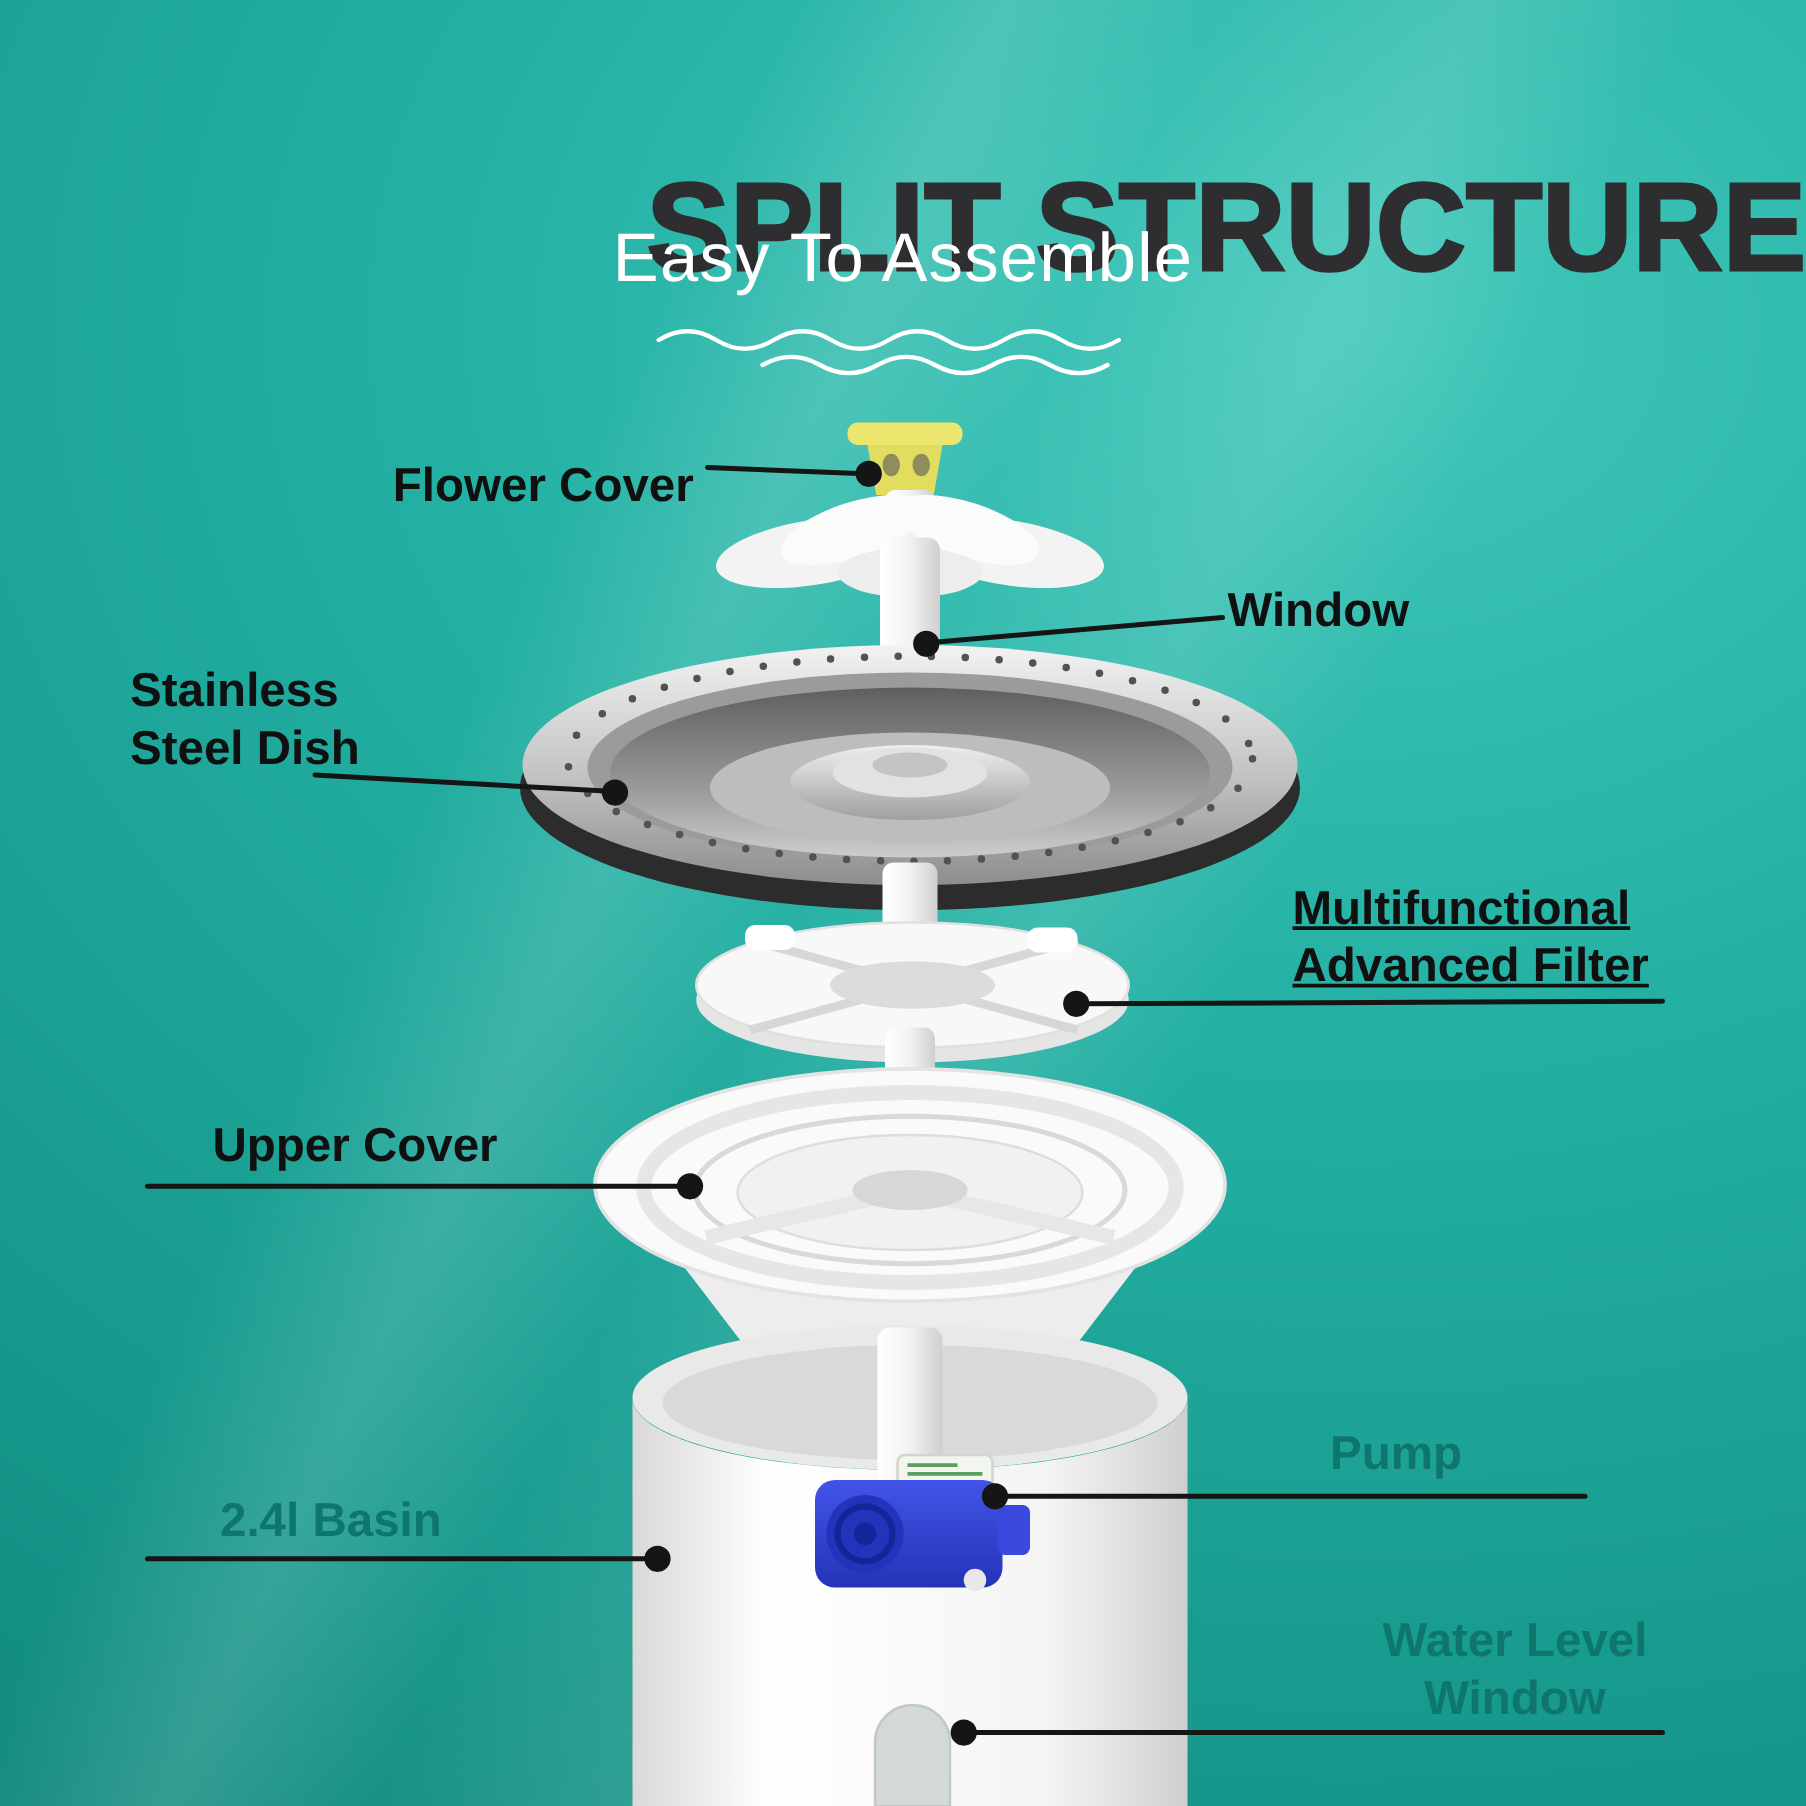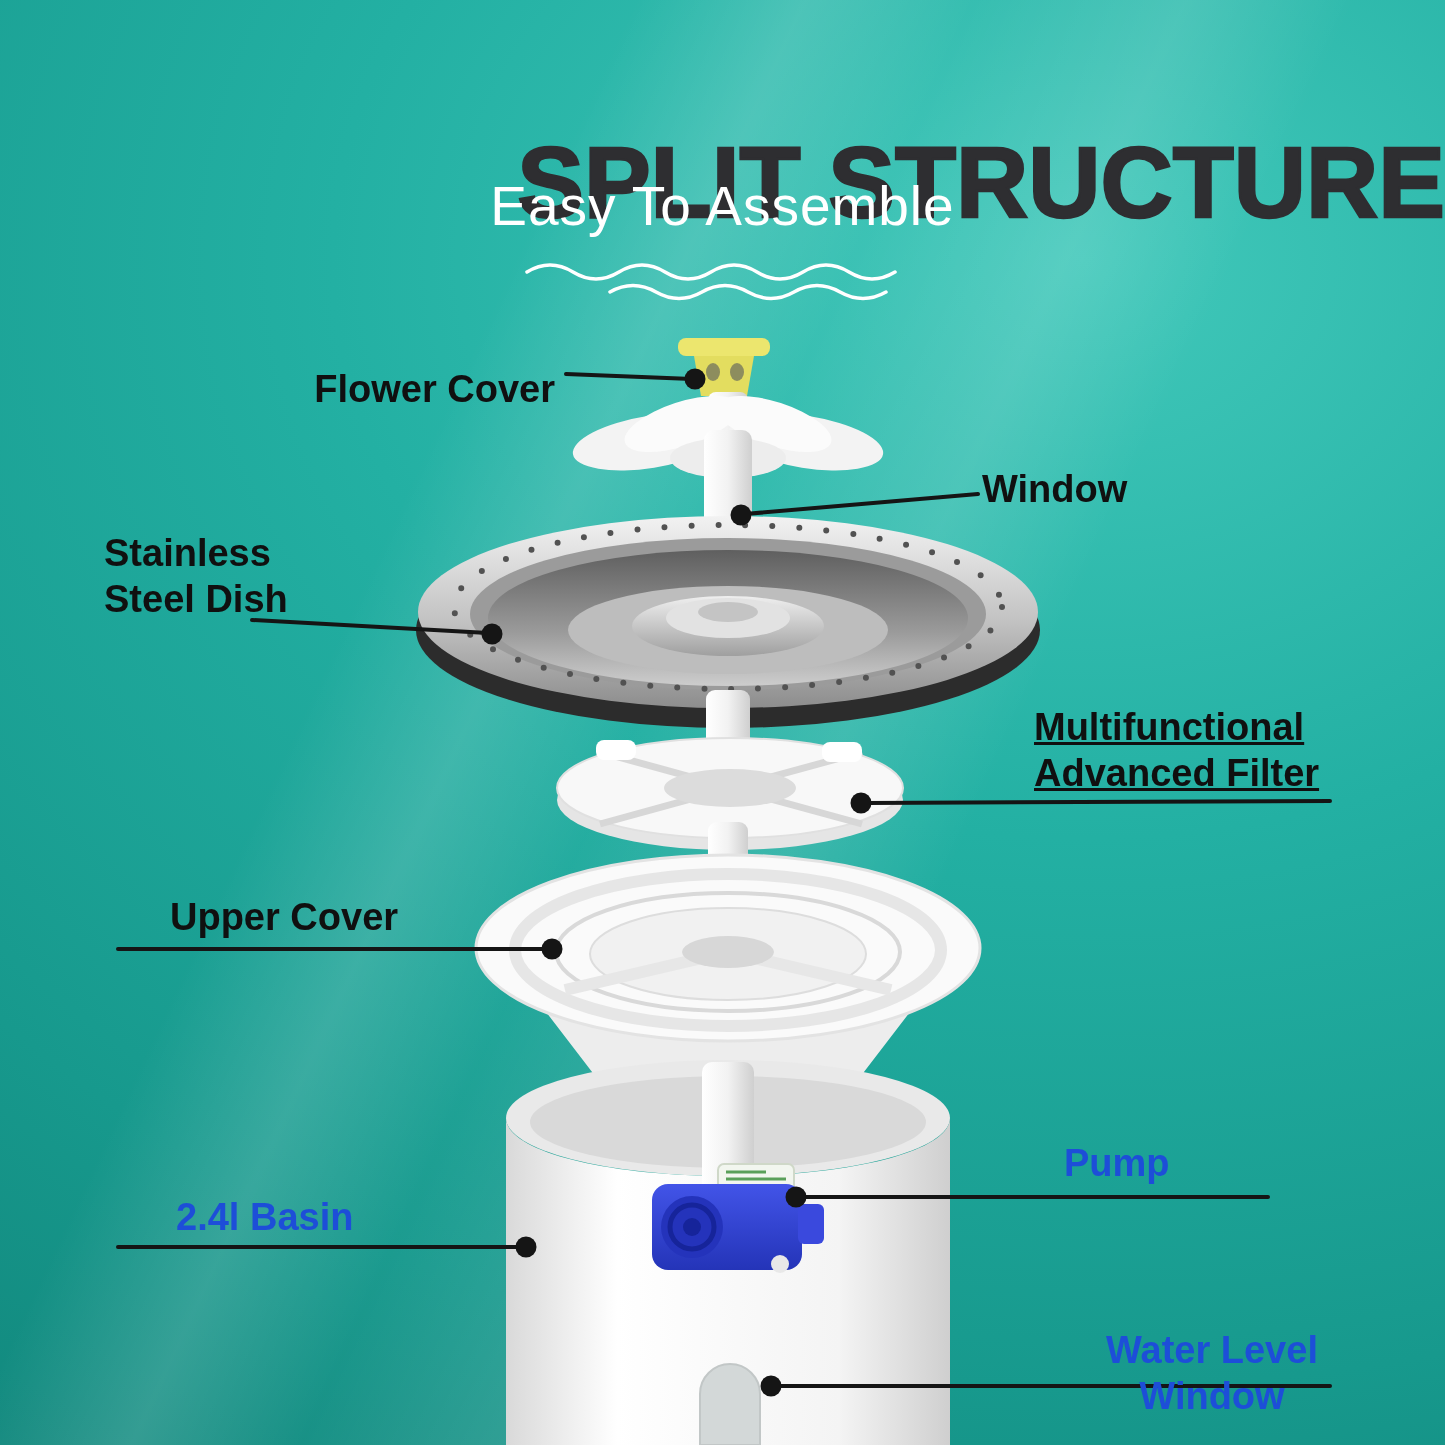--- a/index.html
+++ b/index.html
@@ -32,29 +32,29 @@
     position: absolute; left: 0; top: 0; width: 1445px; height: 1445px;
     pointer-events: none;
   }
   .label {
     position: absolute;
     font-size: 38px; font-weight: 600;
     color: #101010;
     line-height: 1.22;
     white-space: pre-line;
   }
-  .label.light { color: #1d4ed8; }
+  .label.light { color: #0f766e; }
   #lbl-flower  { top: 334px; right: 890px; text-align: right; margin-top: 32px; }
   #lbl-petals  { top: 466px; left: 982px; }
   #lbl-dish    { top: 530px; left: 104px; }
   #lbl-filter  { top: 704px; left: 1034px; text-decoration: underline; }
   #lbl-upper   { top: 894px; left: 170px; }
   #lbl-pump    { top: 1140px; left: 1064px; }
   #lbl-basin   { top: 1194px; left: 148px; margin-left: 28px; }
-  #lbl-window  { top: 1290px; left: 1090px; width: 244px; text-align: center; margin-top: 37px; }
+  #lbl-window  { top: 1290px; left: 1090px; width: 244px; text-align: center; }
 </style>
 </head>
 <body>
 
 <svg class="art" viewBox="0 0 1445 1445" aria-hidden="true">
   <defs>
     <linearGradient id="tubeG" x1="0" y1="0" x2="1" y2="0">
       <stop offset="0" stop-color="#ffffff"></stop>
       <stop offset="0.5" stop-color="#f2f2f2"></stop>
       <stop offset="1" stop-color="#cfcfcf"></stop>

